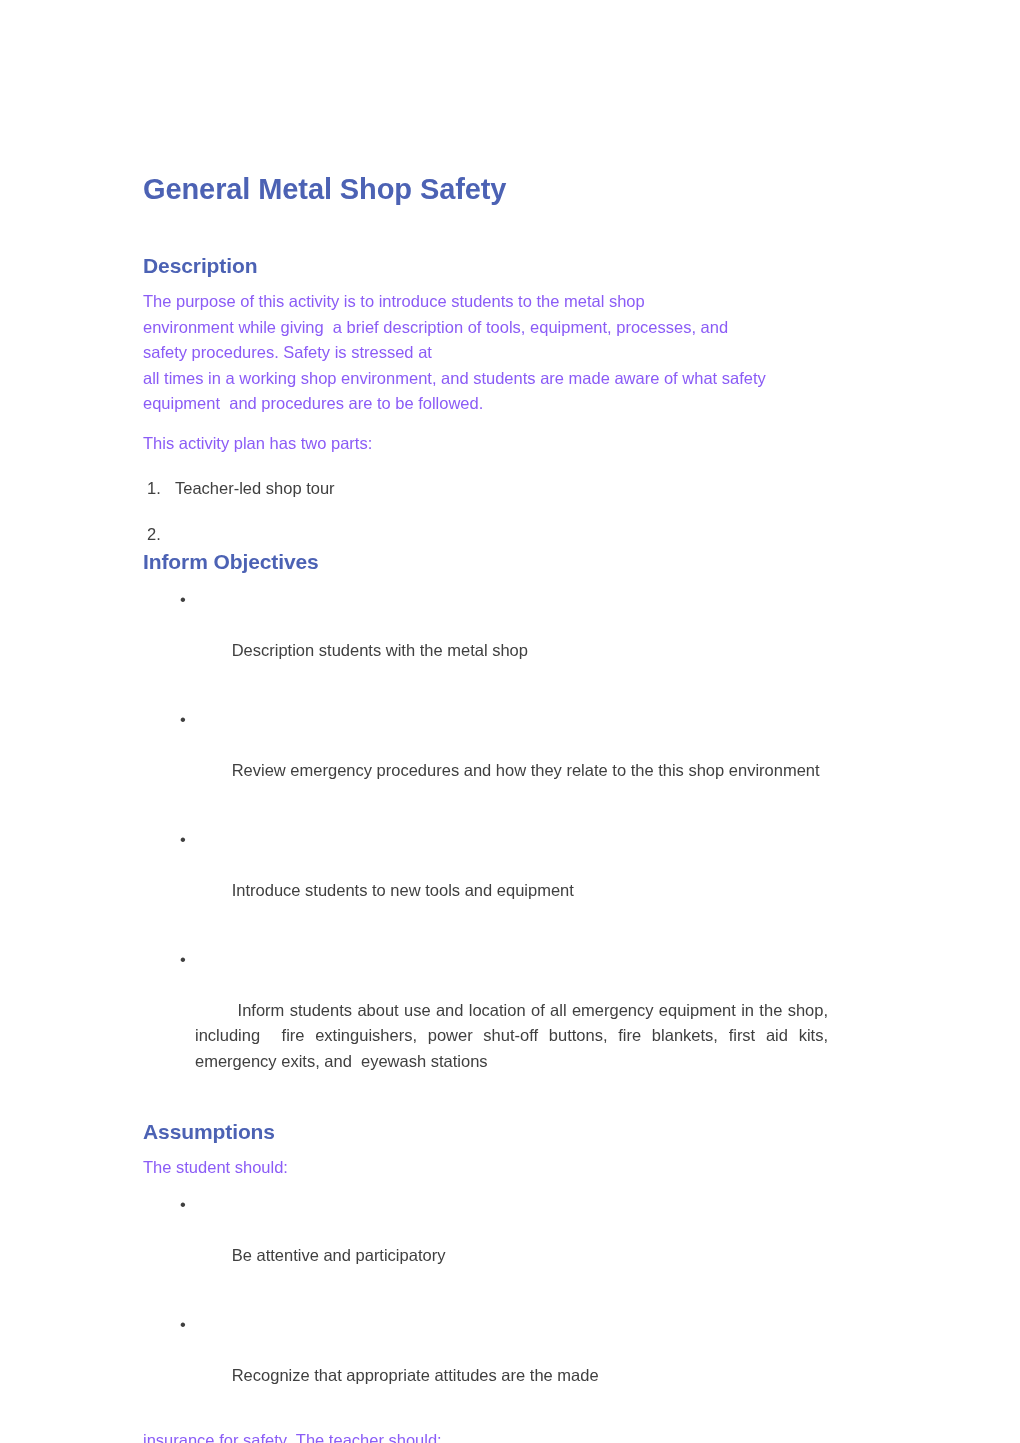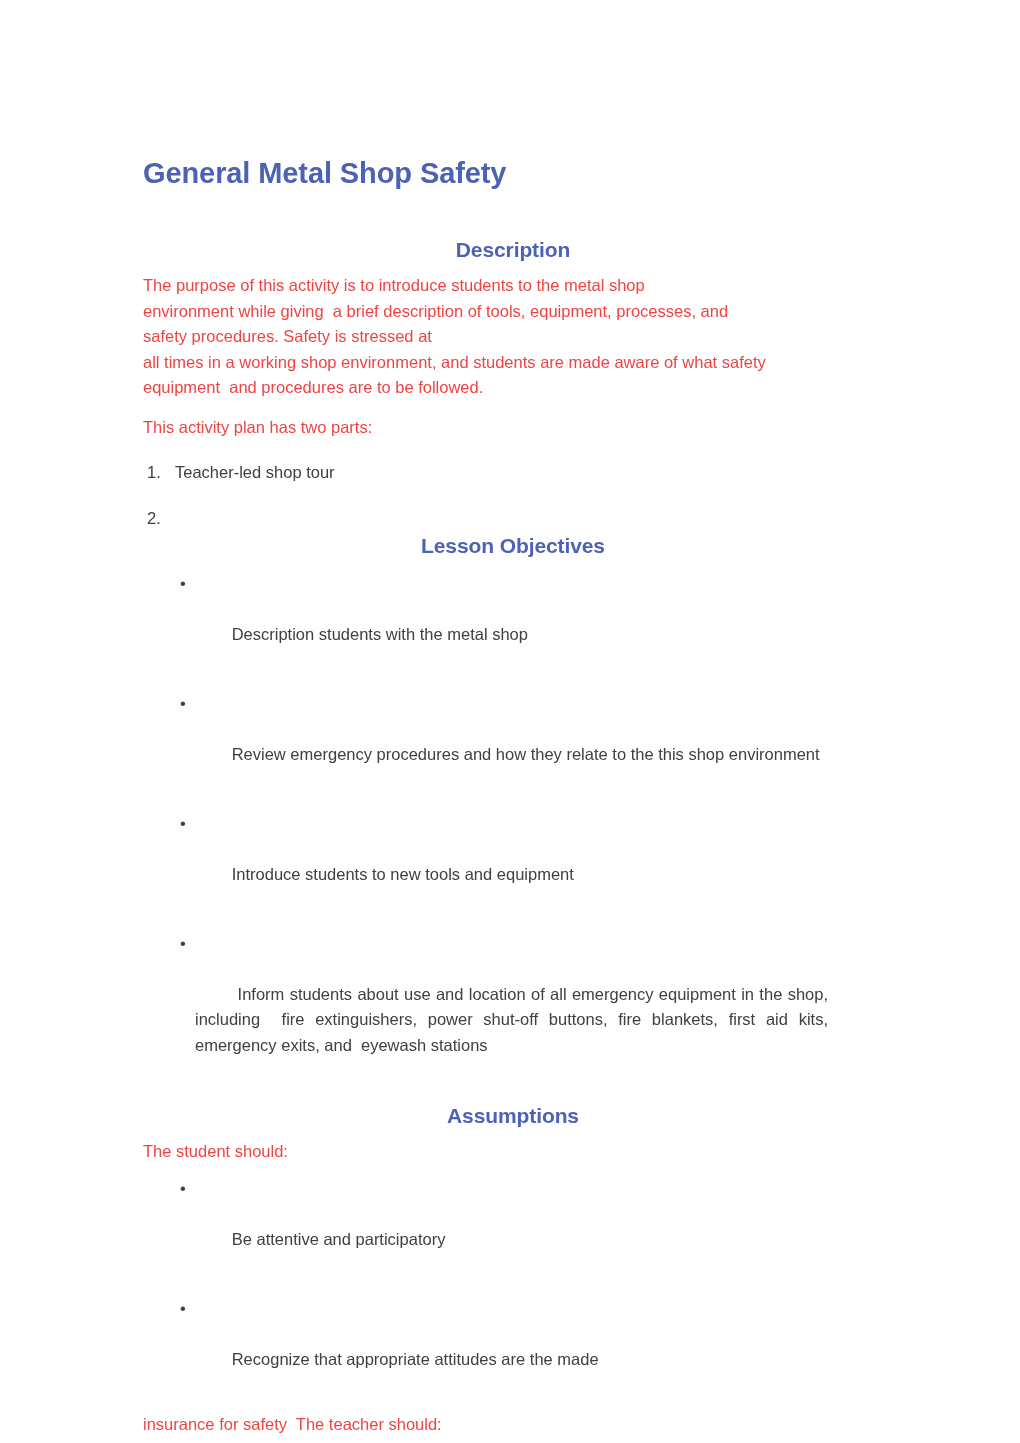--- a/index.html
+++ b/index.html
@@ -13,21 +13,21 @@
     font-family: "Liberation Sans", sans-serif;
     color: #404040;
     -webkit-font-smoothing: antialiased;
     position: relative;
     overflow: hidden;
   }
 
   .page {
     position: absolute;
     left: 0;
-    top: 0;
+    top: 16px;
     width: 1020px;
     height: 1095px;
     background: #ffffff;
   }
 
   .content {
     position: absolute;
     left: 143px;
     top: 155px;
     width: 740px;
@@ -42,27 +42,26 @@
     letter-spacing: -0.1px;
   }
 
   h2.section-heading {
     font-size: 21px;
     font-weight: bold;
     color: #4c62b4;
     margin: 0;
     line-height: 27px;
     letter-spacing: -0.1px;
-    text-align: center;
   }
 
   p.body-text {
     font-size: 16.5px;
     line-height: 25.5px;
-    color: #ef4444;
+    color: #8b5cf6;
     margin: 0;
     white-space: pre-wrap;
   }
 
   .spacer-title  { height: 45px; }
   .spacer-desc   { height: 10px; }
   .spacer-para   { height: 14px; }
   .spacer-head   { height: 26px; }
   .spacer-head-sm{ height: 18px; }
 
@@ -143,21 +142,21 @@
         <span class="num">1.</span>
         <span>Teacher-led shop tour</span>
       </li>
       <li>
         <span class="num">2.</span>
       </li>
     </ol>
 
     <div class="spacer-head"></div>
 
-    <h2 class="section-heading">Lesson Objectives</h2>
+    <h2 class="section-heading">Inform Objectives</h2>
 
     <ul class="bullet-list">
       <li>
         <span class="dot">•</span>
         <span>Description students with the metal shop</span>
       </li>
       <li>
         <span class="dot">•</span>
         <span>Review emergency procedures and how they relate to the this shop environment</span>
       </li>

